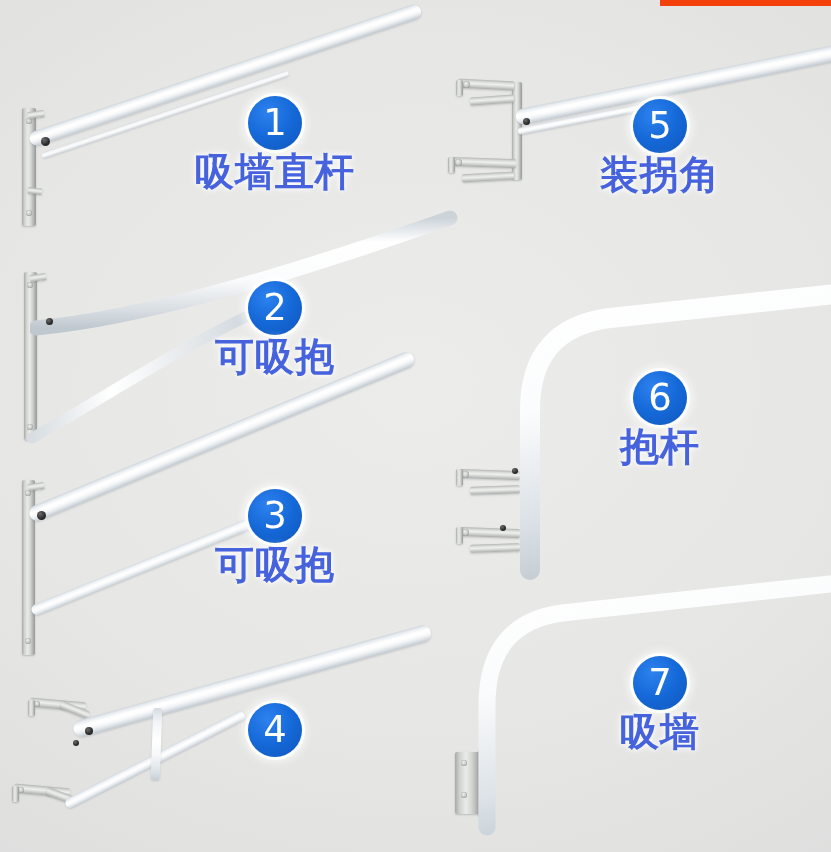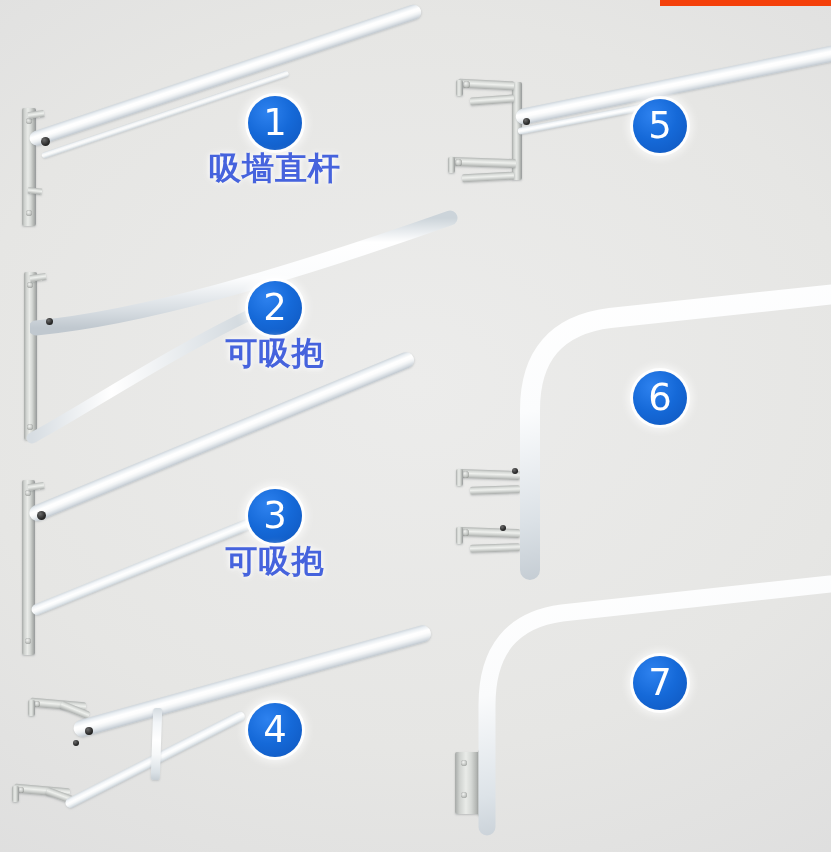--- a/index.html
+++ b/index.html
@@ -57,28 +57,29 @@
     width:54px;height:54px;border-radius:50%;
     background:radial-gradient(circle at 36% 30%, #2e82ef 0%, #1569d8 48%, #0f56bd 100%);
     color:#ffffff;
     font-size:37px;line-height:53px;font-weight:400;
     text-align:center;
     margin:0 auto;
     box-shadow:0 0 0 3px rgba(255,255,255,.88), 0 0 9px 5px rgba(255,255,255,.70);
     font-family:"DejaVu Sans","Liberation Sans",sans-serif;
   }
   .caption{
-    font-size:32px;
+    margin-top:7px;
+    font-size:39px;
     line-height:36px;
     color:#4663dd;
     font-weight:700;
     letter-spacing:1px;
     white-space:nowrap;
     text-shadow:0 0 5px rgba(255,255,255,.95),0 0 9px rgba(255,255,255,.8);
-    font-family:Liberation Serif, serif;
+    font-family:Liberation Mono, monospace;
   }
 </style>
 </head>
 <body>
 
 <div id="stage">
 
   <div class="accent-bar" id="accent-bar" style="left: 660px; width: 171px; height: 6px; background: rgb(244, 64, 10);"></div>
 
   <div class="part">
@@ -193,20 +194,21 @@
     <div class="hole" style="left:455px;top:159px;width:7px;height:7px;"></div>
     <div class="bracket" style="left:448px;top:157px;width:7px;height:16px;border-radius:2px;"></div>
     <div class="bracket horiz" style="left:462px;top:173px;width:52px;height:8px;border-radius:2px;transform:rotate(-3deg);"></div>
 
     <div class="pole" style="left:516px;top:110px;width:330px;height:16px;transform-origin:left center;transform:rotate(-11.5deg);"></div>
     <div class="bolt" style="left:523px;top:118px;width:7px;height:7px;"></div>
     <div class="pole thin" style="left:518px;top:128px;width:130px;height:7px;transform-origin:left center;transform:rotate(-11deg);"></div>
   </div>
   <div class="label-group" style="left:590px;top:99px;width:140px;">
     <div class="badge">5</div>
+    <div class="caption">装拐角</div>
   </div>
 
   <div class="part">
 
     <div class="bracket horiz" style="left:458px;top:470px;width:62px;height:9px;border-radius:2px;transform:rotate(2deg);"></div>
     <div class="hole" style="left:462px;top:471px;width:7px;height:7px;"></div>
     <div class="bracket" style="left:456px;top:469px;width:7px;height:17px;border-radius:2px;"></div>
     <div class="bracket horiz" style="left:470px;top:486px;width:50px;height:8px;border-radius:2px;transform:rotate(-2deg);"></div>
 
     <div class="bracket horiz" style="left:458px;top:528px;width:62px;height:9px;border-radius:2px;transform:rotate(2deg);"></div>
@@ -225,20 +227,21 @@
           </linearGradient>
         </defs>
         <path d="M30,290 L30,130 Q30,48 110,38 L336,14" stroke="url(#g6)" stroke-width="20" fill="none" stroke-linecap="round"></path>
       </svg>
     </div>
     <div class="bolt" style="left:512px;top:468px;width:6px;height:6px;"></div>
     <div class="bolt" style="left:500px;top:525px;width:6px;height:6px;"></div>
   </div>
   <div class="label-group" style="left:605px;top:371px;width:110px;">
     <div class="badge">6</div>
+    <div class="caption">抱杆</div>
   </div>
 
   <div class="part">
 
     <div class="bracket" style="left:455px;top:752px;width:26px;height:62px;border-radius:2px;"></div>
     <div class="hole" style="left:461px;top:760px;width:6px;height:6px;"></div>
     <div class="hole" style="left:461px;top:792px;width:6px;height:6px;"></div>
     <div class="bracket" style="left:478px;top:750px;width:8px;height:66px;border-radius:2px;"></div>
 
     <div style="position:absolute;left:462px;top:575px;width:372px;height:265px;">
@@ -250,15 +253,16 @@
             <stop offset="80%" stop-color="#dde3e8"></stop>
             <stop offset="100%" stop-color="#c6ced5"></stop>
           </linearGradient>
         </defs>
         <path d="M25,252 L25,130 Q25,48 100,38 L368,9" stroke="url(#g7)" stroke-width="17" fill="none" stroke-linecap="round"></path>
       </svg>
     </div>
   </div>
   <div class="label-group" style="left:605px;top:656px;width:110px;">
     <div class="badge">7</div>
+    <div class="caption">吸墙</div>
   </div>
 
 </div>
 
 </body></html>

